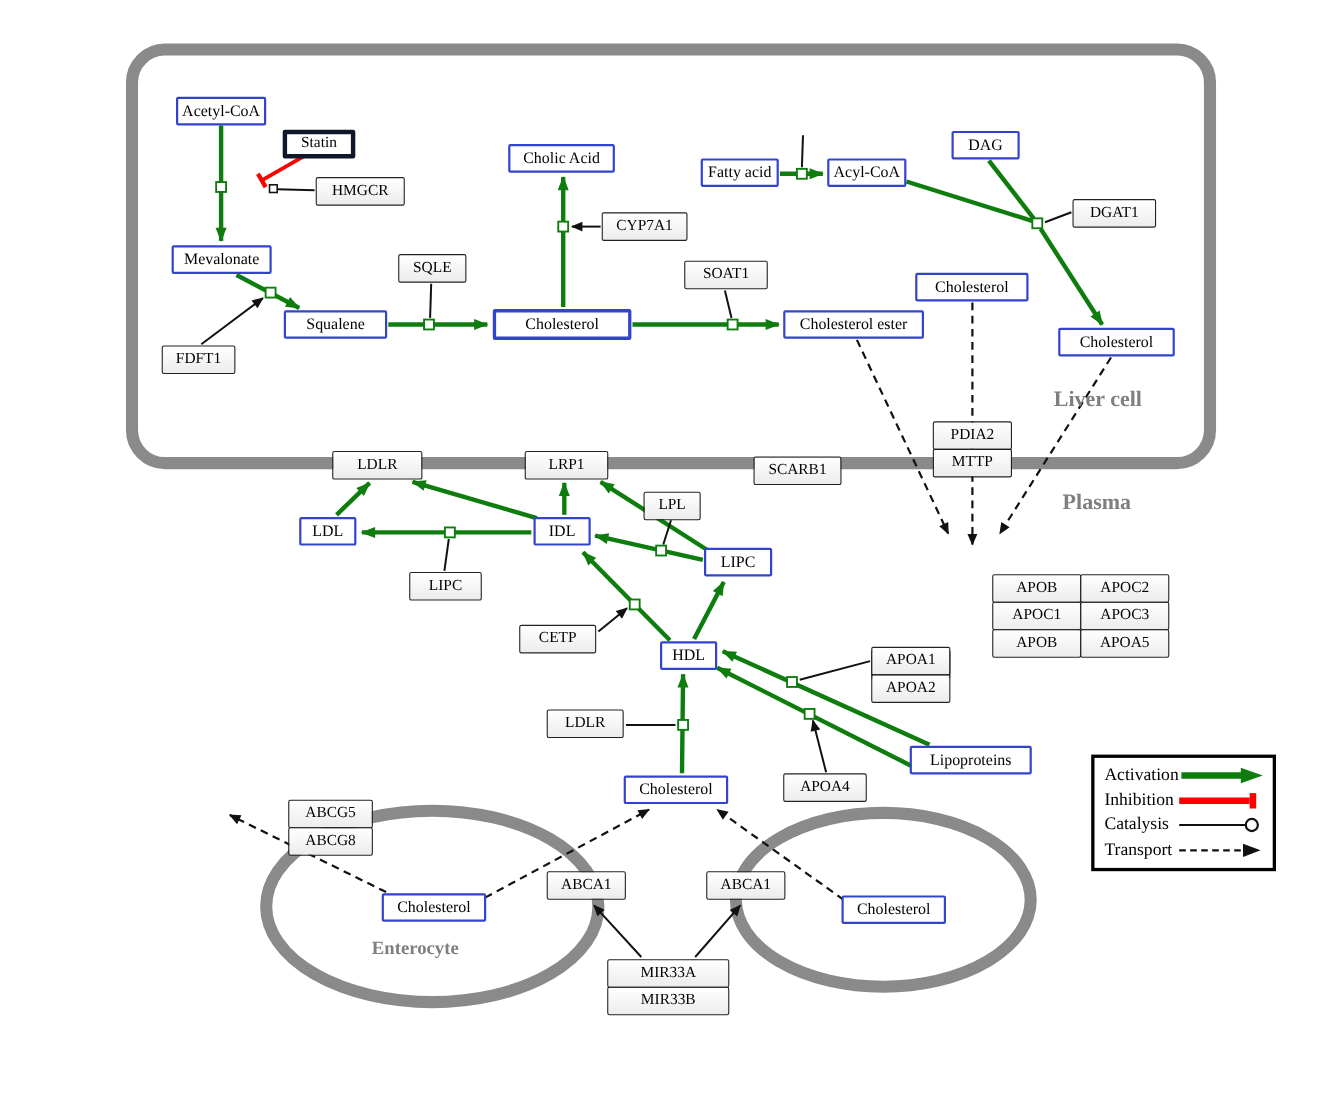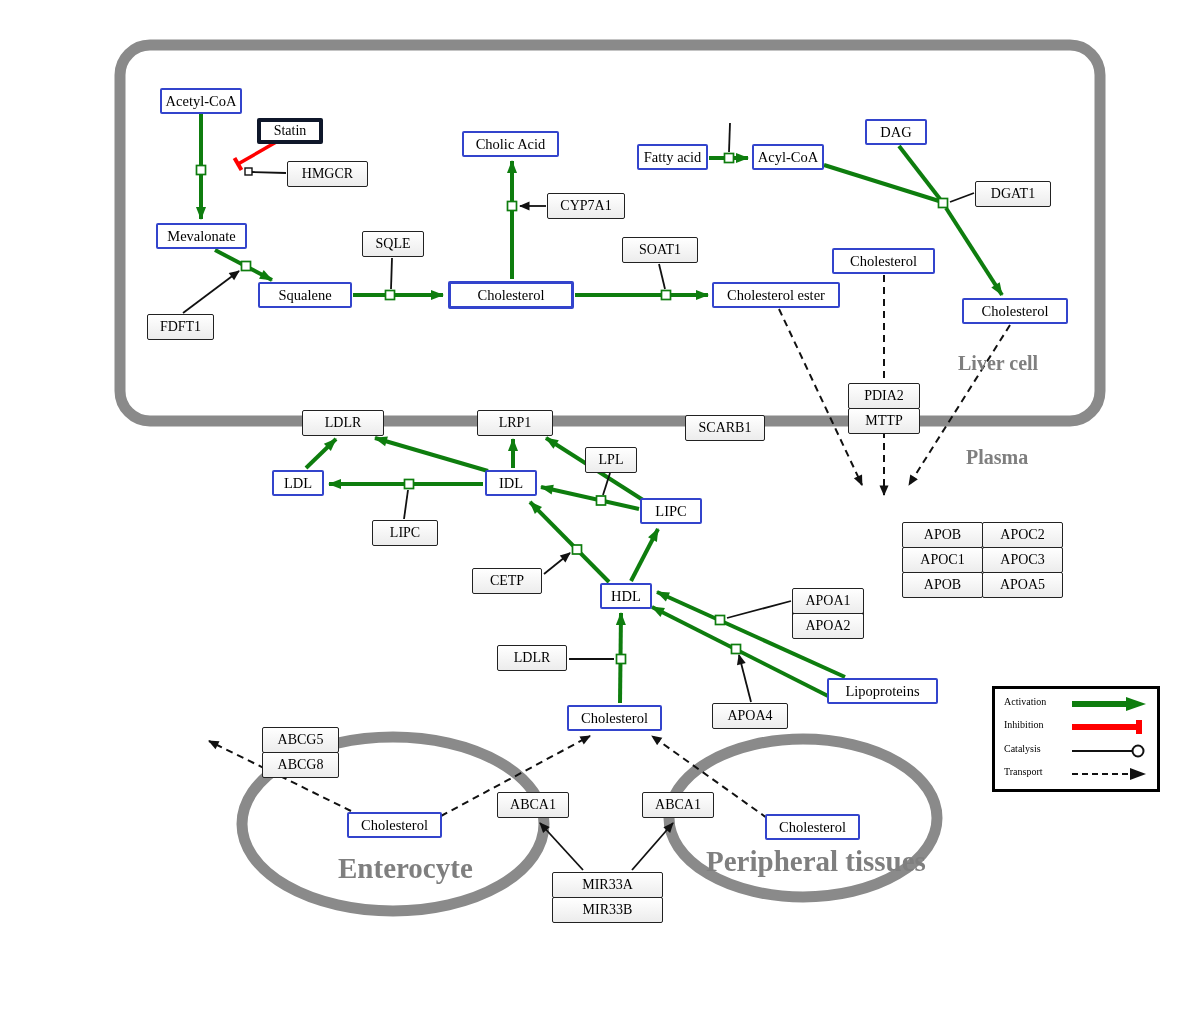--- a/index.html
+++ b/index.html
@@ -8,25 +8,25 @@
   svg.edge-layer{position:absolute;left:0;top:0;z-index:1;}
   .node{position:absolute;z-index:2;box-sizing:border-box;display:flex;align-items:center;
         justify-content:center;text-align:center;font-size:14px;line-height:1.12;
         background:#fff;border:1px solid #222;border-radius:2px;padding:0 2px;}
   .gene{background:linear-gradient(180deg,#ffffff 0%,#ececec 100%);}
   .met{border:2px solid #3344cc;font-size:14.5px;}
   .met-main{border-width:3px;}
   .drug{border:4px solid #0f172a;}
   .region-label{position:absolute;z-index:2;font-weight:bold;color:#7f7f7f;white-space:nowrap;}
   .lbl-big{font-size:20px;}
-  .lbl-mid{font-size:29px;}
+  .lbl-mid{font-size:17px;}
   .legend{position:absolute;left:992px;top:686px;width:168px;height:106px;z-index:3;
           box-sizing:border-box;border:3px solid #000;background:#fff;padding:7px 9px;
           display:flex;flex-direction:column;justify-content:space-between;}
-  .legend-row{display:flex;justify-content:space-between;align-items:flex-start;font-size:10px;}
+  .legend-row{display:flex;justify-content:space-between;align-items:center;font-size:16px;}
   .legend-row svg{flex:0 0 auto;}
 </style>
 </head>
 <body>
 
 <div class="canvas">
 
   <svg class="edge-layer" width="1200" height="1013" viewBox="0 0 1200 1013">
     <defs>
       <marker id="mArrG" markerUnits="userSpaceOnUse" markerWidth="16" markerHeight="14" refX="13" refY="6" orient="auto">
@@ -167,21 +167,20 @@
   <div class="node met" style="left:347px;top:812px;width:95px;height:26px">Cholesterol</div>
   <div class="node gene" style="left:497px;top:792px;width:72px;height:26px">ABCA1</div>
   <div class="node gene" style="left:642px;top:792px;width:72px;height:26px">ABCA1</div>
   <div class="node met" style="left:765px;top:814px;width:95px;height:26px">Cholesterol</div>
   <div class="node gene" style="left:552px;top:872px;width:111px;height:26px">MIR33A</div>
   <div class="node gene" style="left:552px;top:897px;width:111px;height:26px">MIR33B</div>
 
   <div class="region-label lbl-big" style="left:958px;top:352px">Liver cell</div>
   <div class="region-label lbl-big" style="left:966px;top:446px">Plasma</div>
   <div class="region-label lbl-mid" style="left:338px;top:852px">Enterocyte</div>
-  <div class="region-label lbl-mid" style="left:706px;top:845px">Peripheral tissues</div>
 
   <div class="legend">
     <div class="legend-row">
       <span>Activation</span>
       <svg width="78" height="16">
         <line x1="2" y1="8" x2="58" y2="8" stroke="#0e7d0e" stroke-width="6"></line>
         <polygon points="56,1 76,8 56,15" fill="#0e7d0e"></polygon>
       </svg>
     </div>
     <div class="legend-row">

